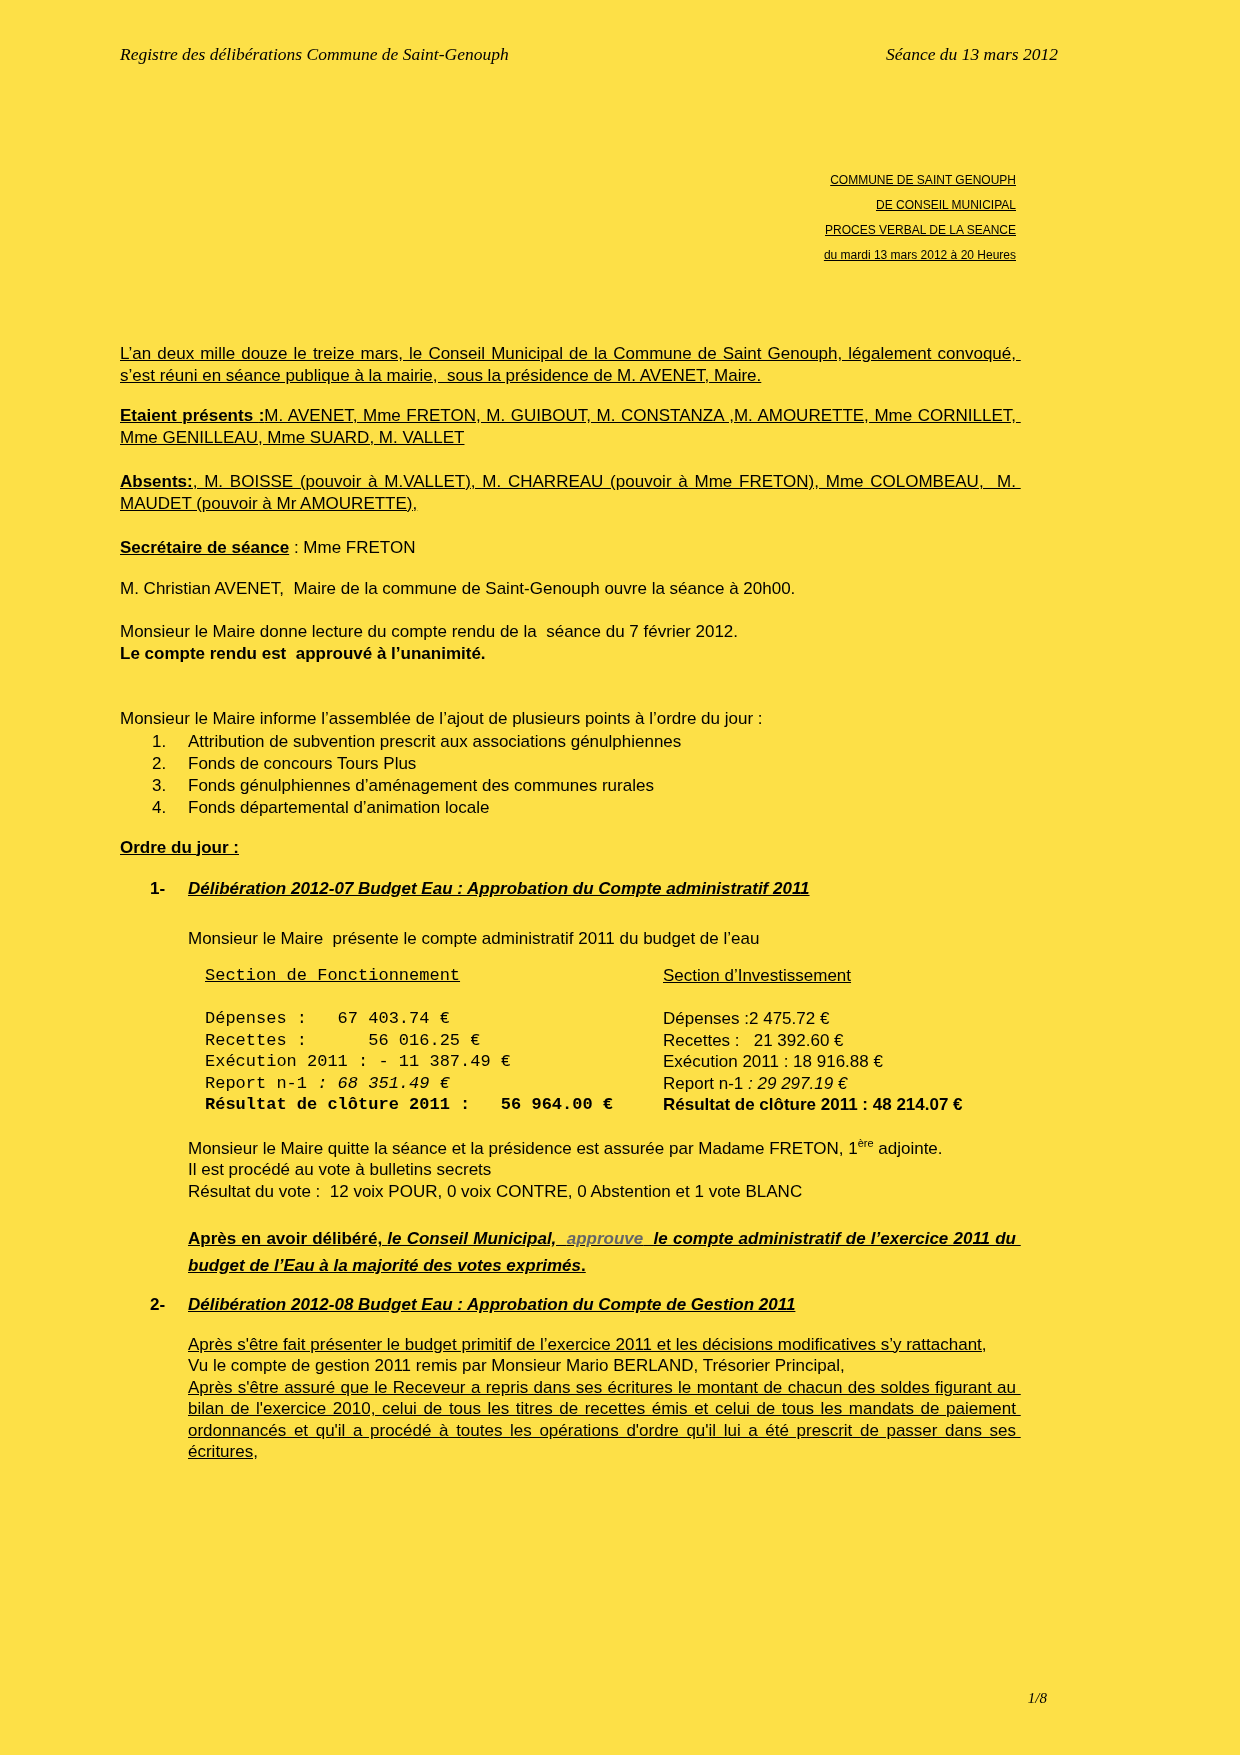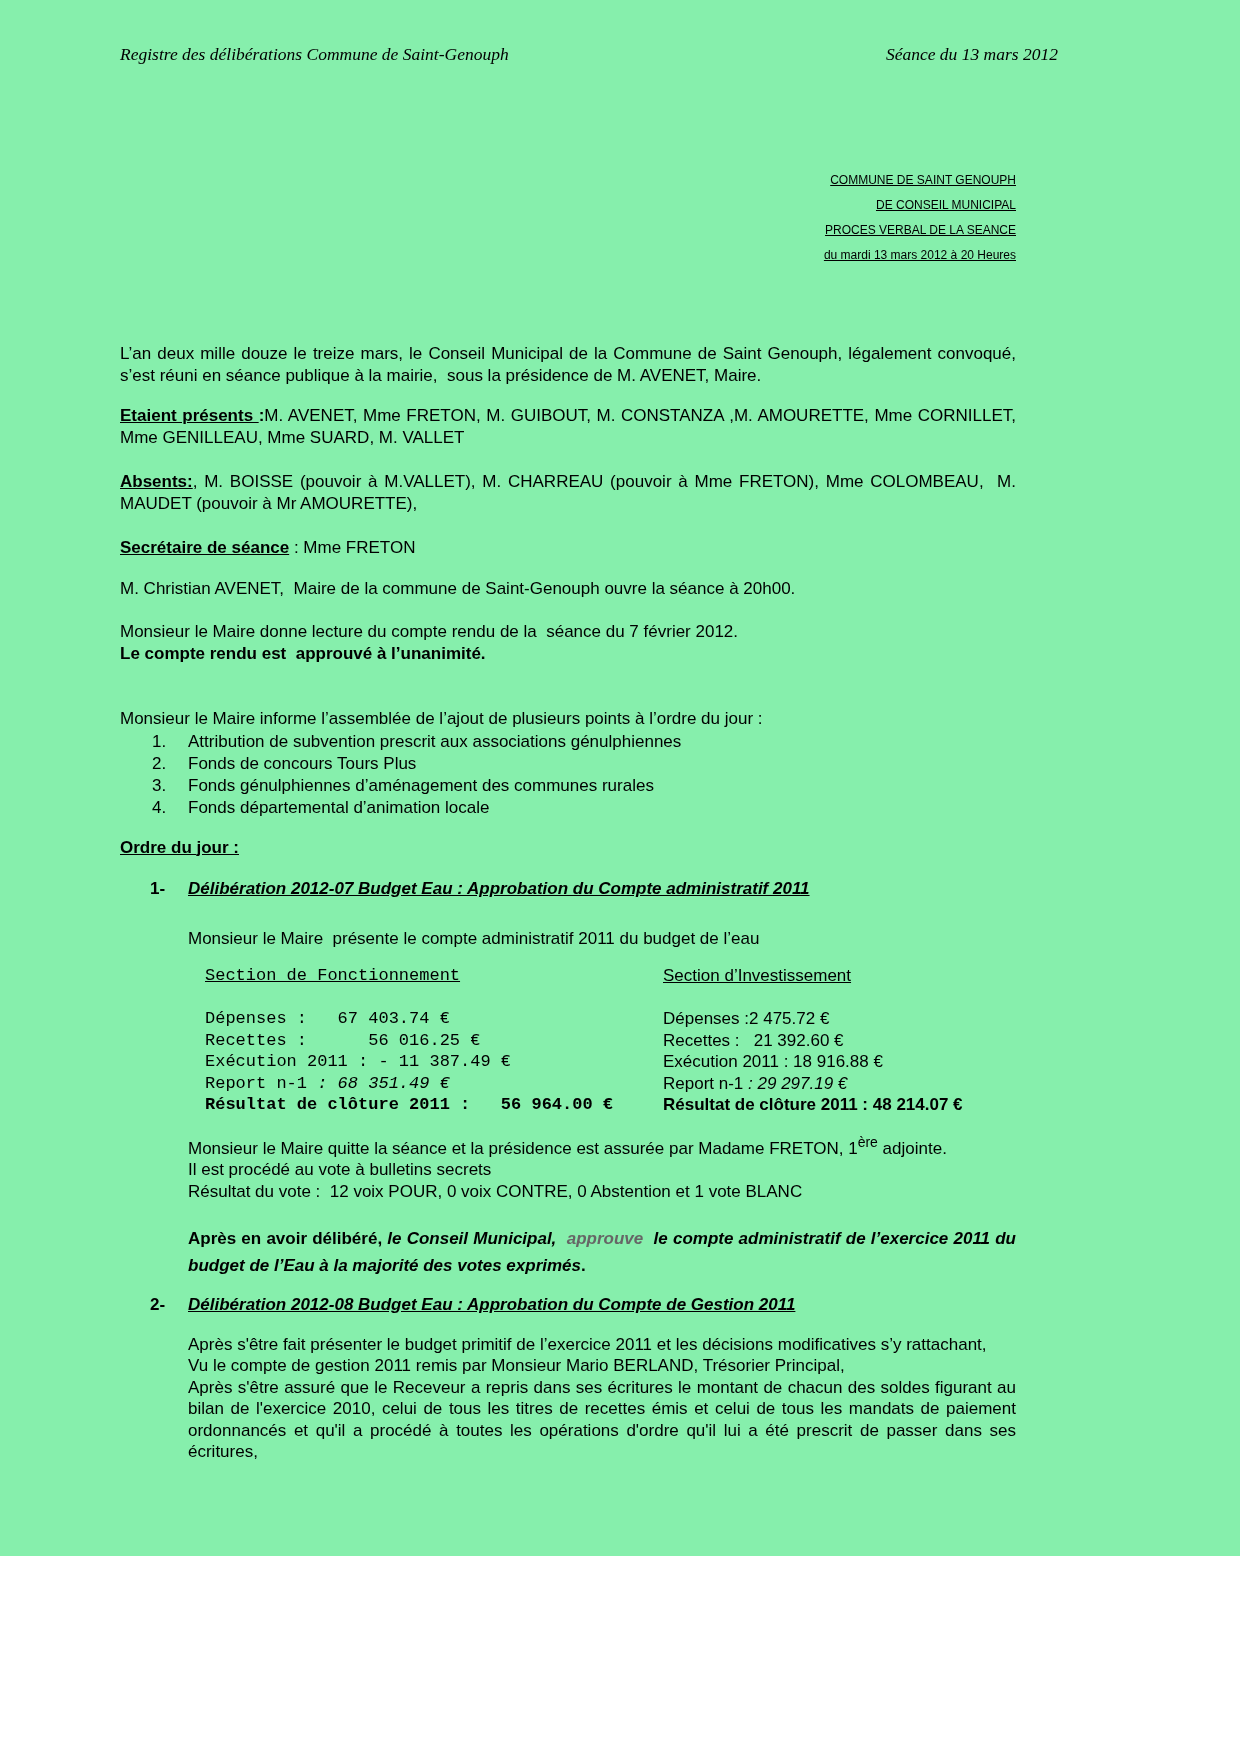--- a/index.html
+++ b/index.html
@@ -3,22 +3,22 @@
 <meta charset="utf-8">
 <style>
   html, body {
     margin: 0;
     padding: 0;
     background: #ffffff;
   }
   .page {
     position: relative;
     width: 1240px;
-    height: 1556px;
-    background: #86efac;
+    height: 1755px;
+    background: #fde047;
     color: #000000;
     font-family: "Liberation Sans", sans-serif;
     font-size: 17px;
     line-height: 21.5px;
     overflow: hidden;
   }
   
   .running-header {
     position: absolute;
     top: 44px;
@@ -43,21 +43,21 @@
     padding: 168px 224px 0 120px;
   }
   .title-block {
     text-align: right;
     font-weight: normal;
     font-size: 12px;
     line-height: 25px;
   }
   .title-block div { text-decoration: underline; }
   p { margin: 0; white-space: pre-wrap; }
-  .justify { text-align: justify; }
+  .justify { text-align: justify; text-decoration: underline; }
   .b { font-weight: bold; }
   .i { font-style: italic; }
   .u { text-decoration: underline; }
   .gray { color: #666666; }
 
   .p-convocation { margin-top: 75px; }
   .p-presents    { margin-top: 19px; }
   .p-absents     { margin-top: 23px; }
   .p-secretaire  { margin-top: 23px; }
   .p-mayor       { margin-top: 19px; }
@@ -104,21 +104,21 @@
   .p-decision {
     margin-top: 23px;
     margin-left: 68px;
     font-weight: bold;
     line-height: 27px;
   }
   .p-considerations {
     margin-top: 18px;
     margin-left: 68px;
   }
-  sup { font-size: 14px; vertical-align: super; line-height: 0; }
+  sup { font-size: 11px; vertical-align: super; line-height: 0; }
 </style>
 </head>
 <body>
 
 <div class="page">
 
   <div class="running-header">
     <span>Registre des délibérations Commune de Saint-Genouph</span>
     <span>Séance du 13 mars 2012</span>
   </div>

